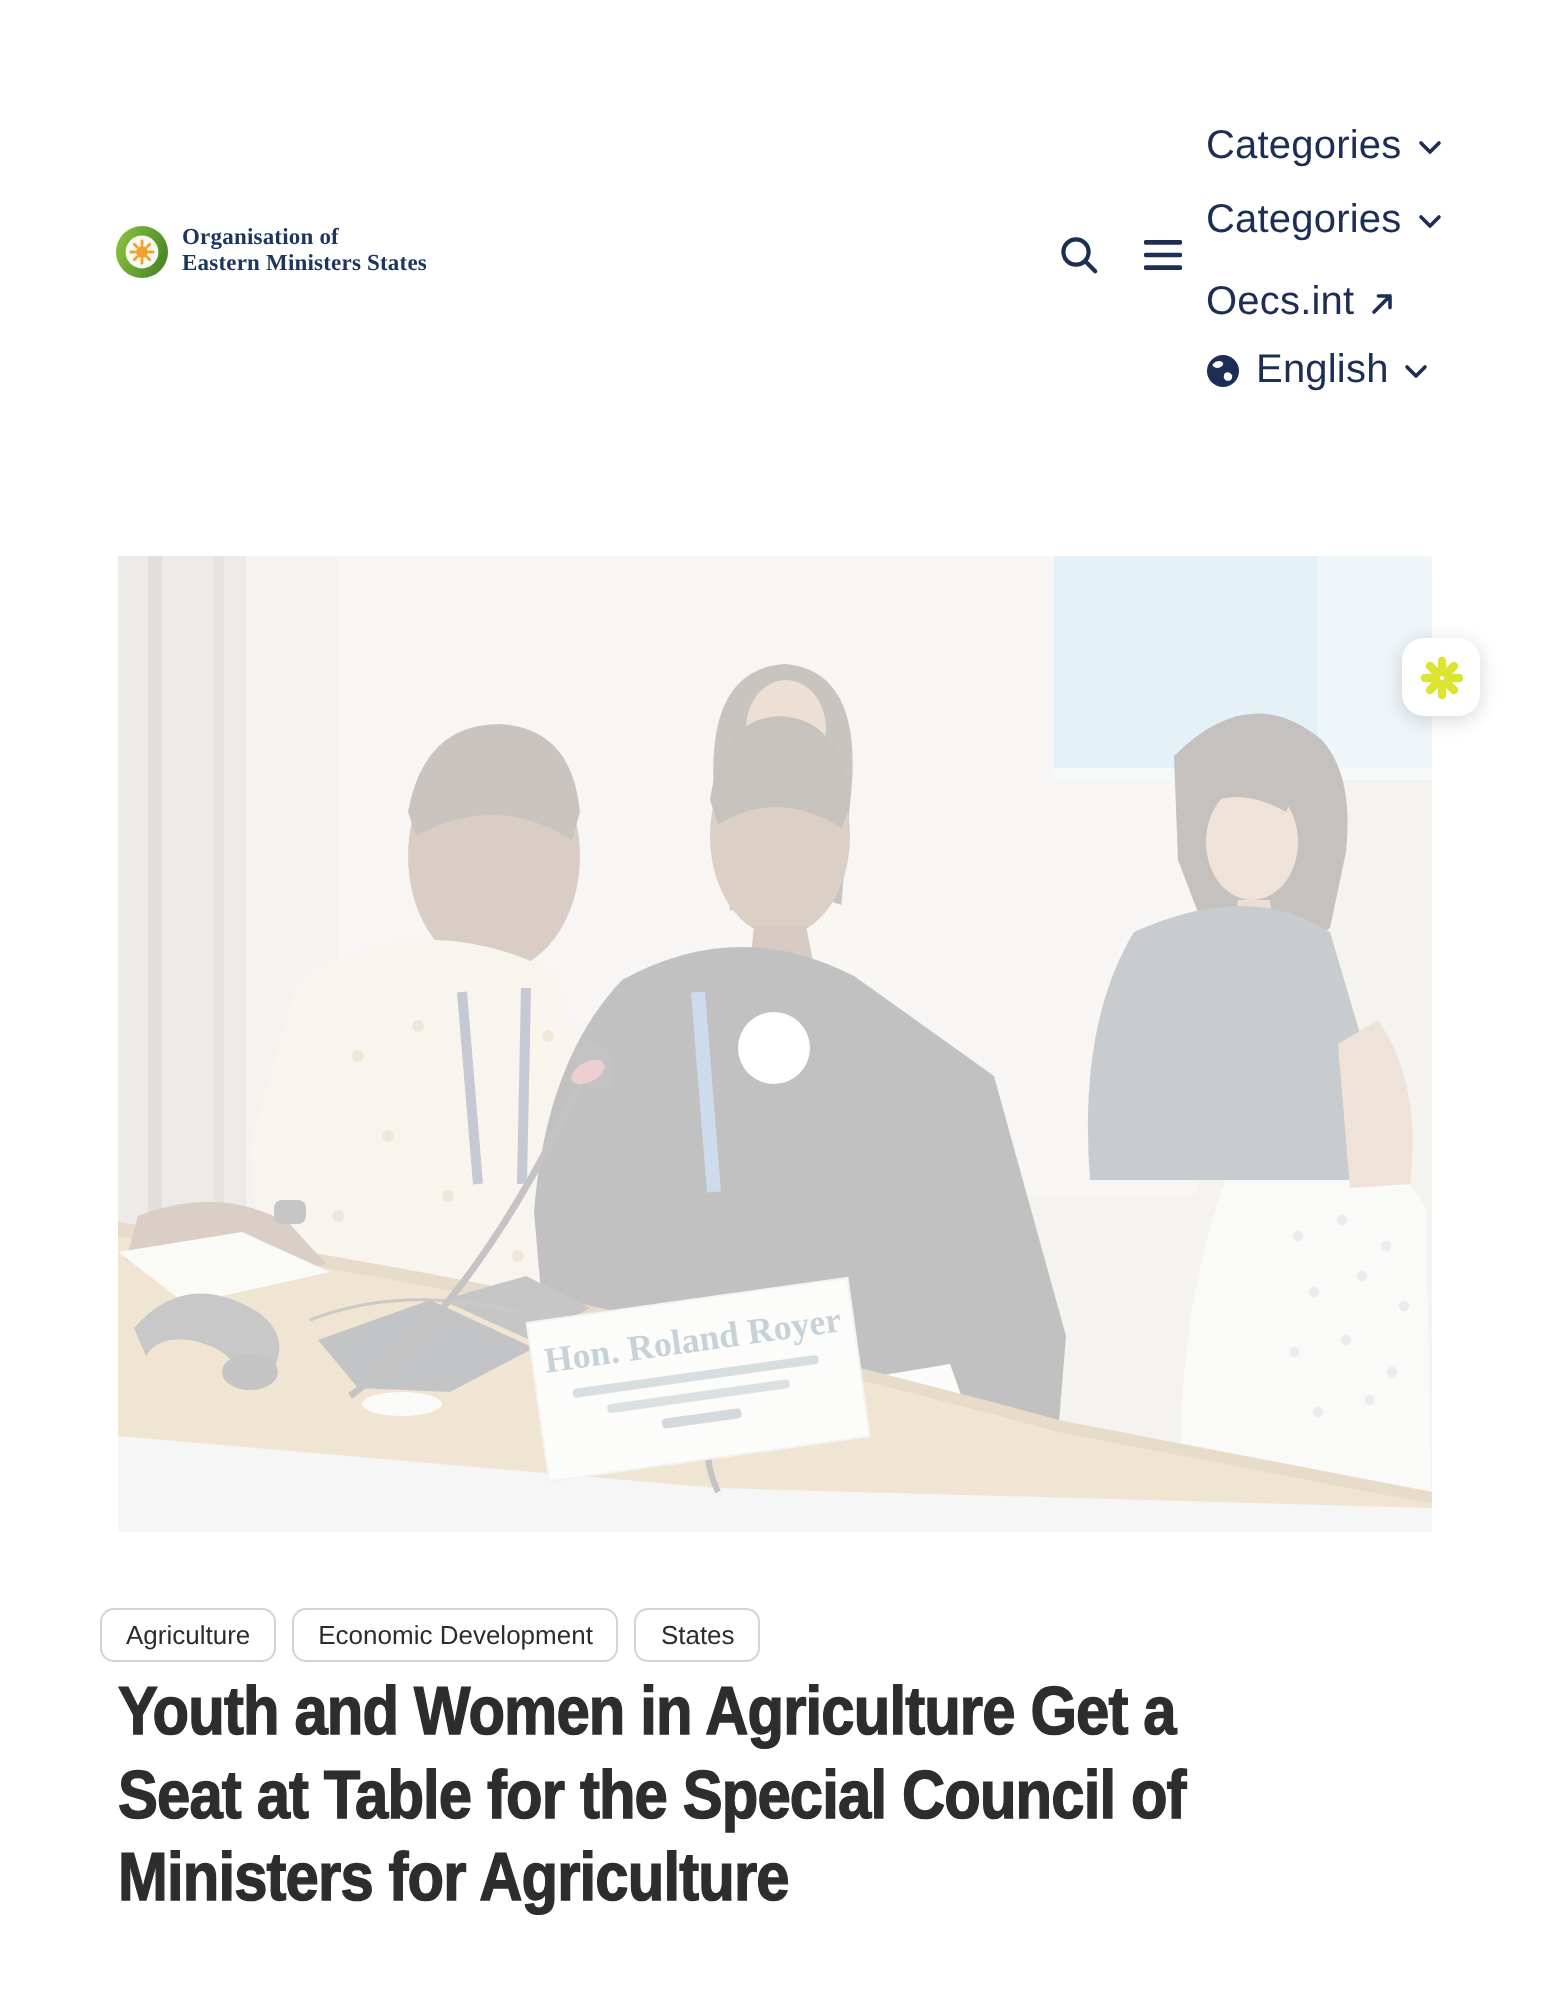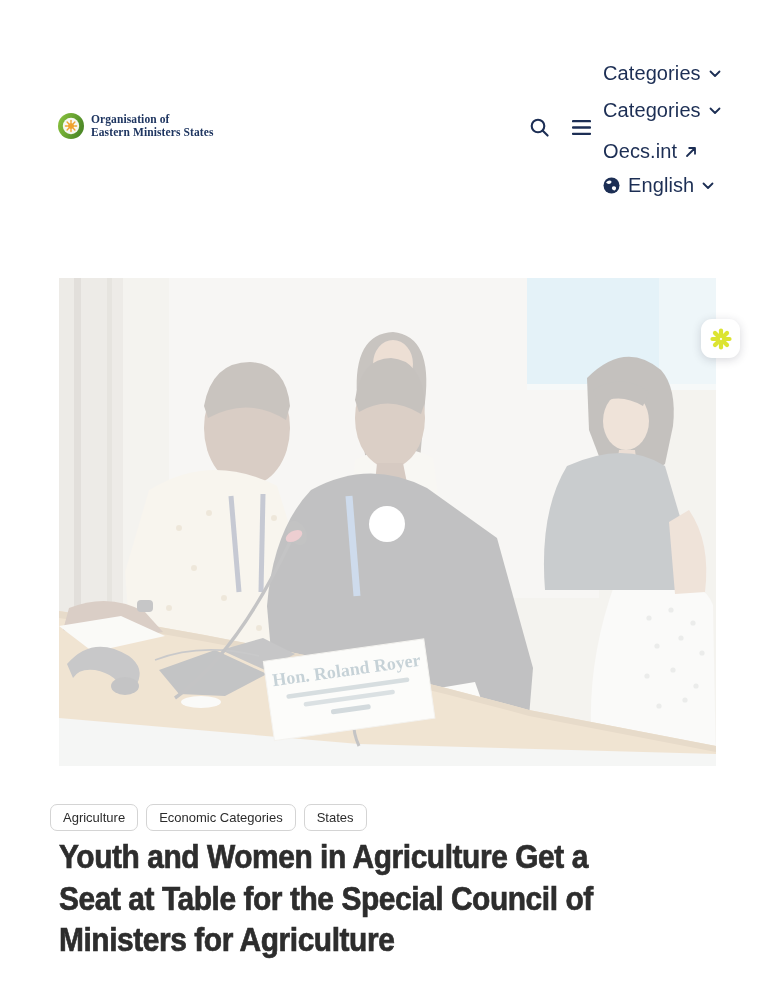--- a/index.html
+++ b/index.html
@@ -261,21 +261,21 @@
           <line x1="14.2" y1="14.2" x2="18" y2="18"></line>
         <line x1="18" y1="6" x2="14.2" y2="9.8"></line>
           <line x1="9.8" y1="14.2" x2="6" y2="18"></line>
       </svg>
     </span>
   </button>
 
   <main>
     <div class="tags">
       <a class="chip">Agriculture</a>
-      <a class="chip">Economic Categories</a>
+      <a class="chip">Economic Development</a>
       <a class="chip">States</a>
     </div>
     <h1 class="title">Youth and Women in Agriculture Get a
 Seat at Table for the Special Council of
 Ministers for Agriculture</h1>
   </main>
 
 </div>
 
 </body></html>

